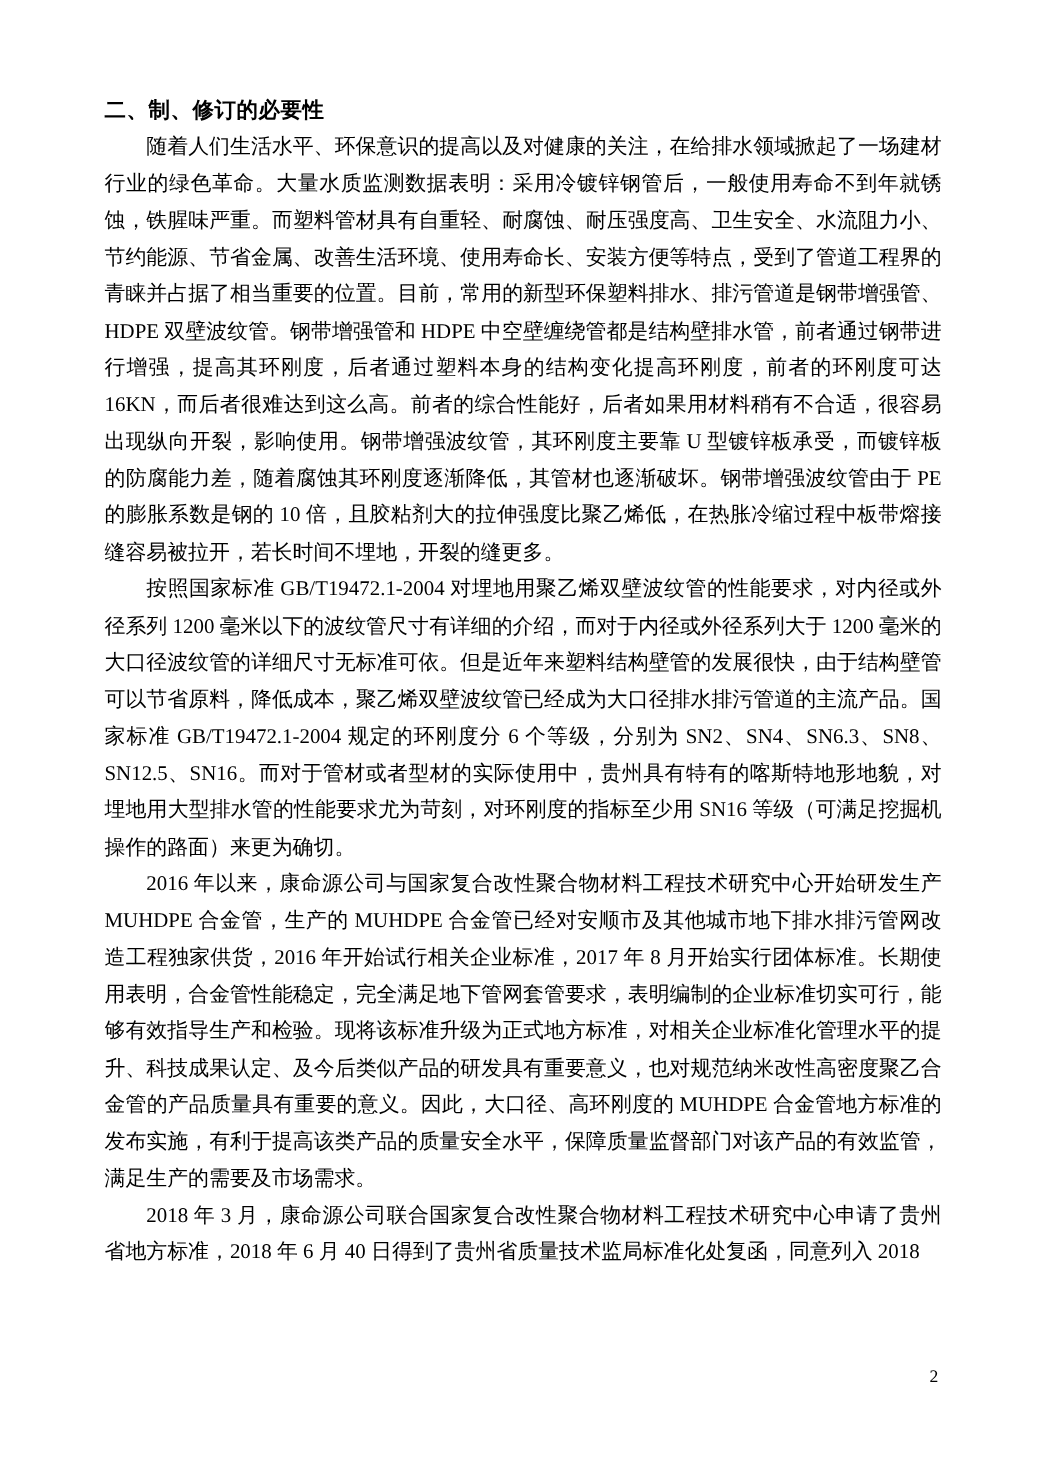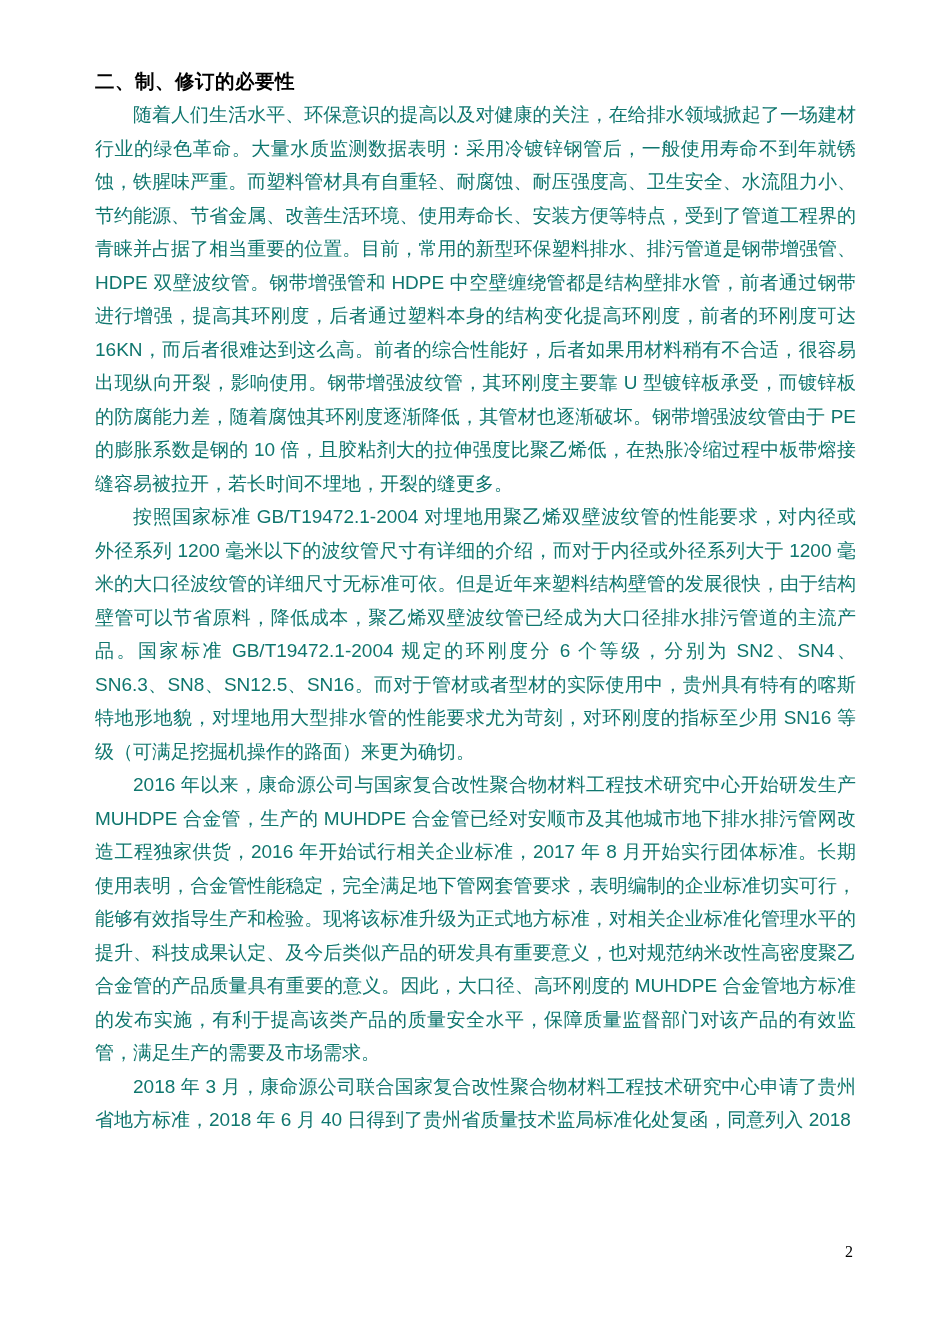--- a/index.html
+++ b/index.html
@@ -7,43 +7,43 @@
     padding: 0;
     background: #ffffff;
   }
   .page {
     position: relative;
     width: 950px;
     height: 1344px;
     margin: 0 auto;
     background: #ffffff;
     box-sizing: border-box;
-    padding: 64px 94px 0 95px;
+    padding: 83px 94px 0 95px;
     color: #000000;
     overflow: hidden;
   }
   .heading {
     margin: 0;
     font-family: "Liberation Sans", "DejaVu Sans", sans-serif;
     font-weight: bold;
     font-size: 19.5px;
     line-height: 34px;
     letter-spacing: 0.5px;
     color: #000000;
   }
   .body-para {
     margin: 0;
-    font-family: Liberation Sans, sans-serif;
+    font-family: Liberation Serif, serif;
     font-size: 19px;
     line-height: 33.5px;
     text-align: justify;
     text-justify: inter-ideograph;
     text-indent: 2em;
     word-break: break-word;
-    color: #0f766e;
+    color: #000000;
   }
   .page-number {
     position: absolute;
     top: 1243px;
     right: 97px;
     font-family: "Liberation Serif", "DejaVu Serif", serif;
     font-size: 16px;
     color: #000000;
   }
 </style>

